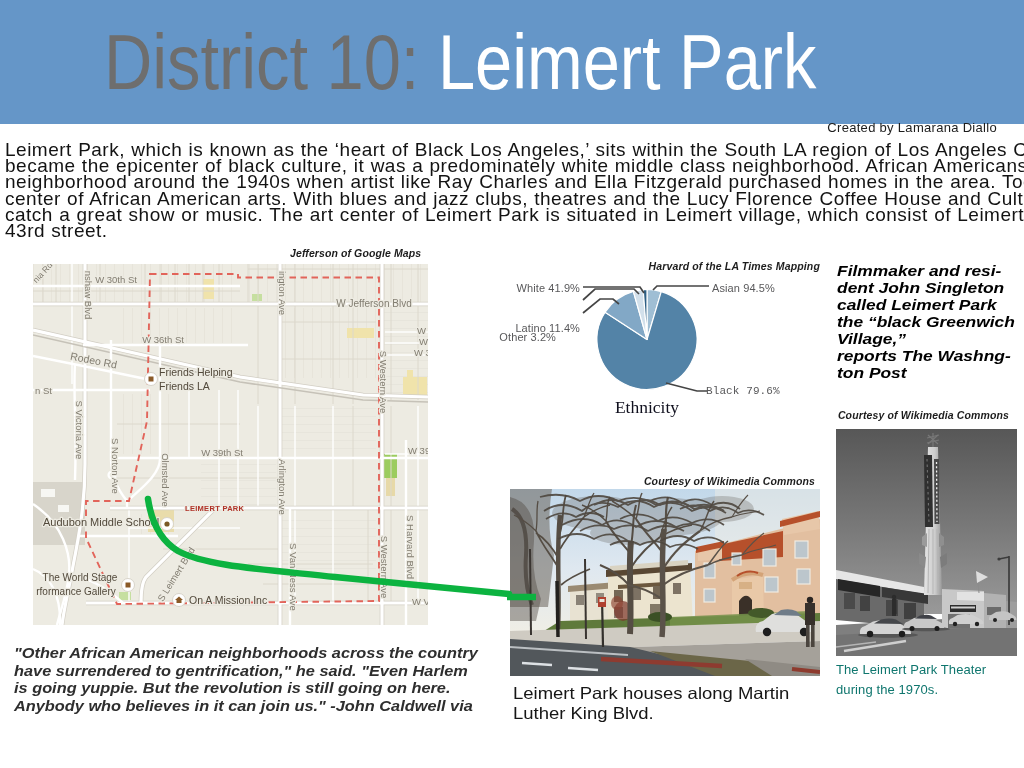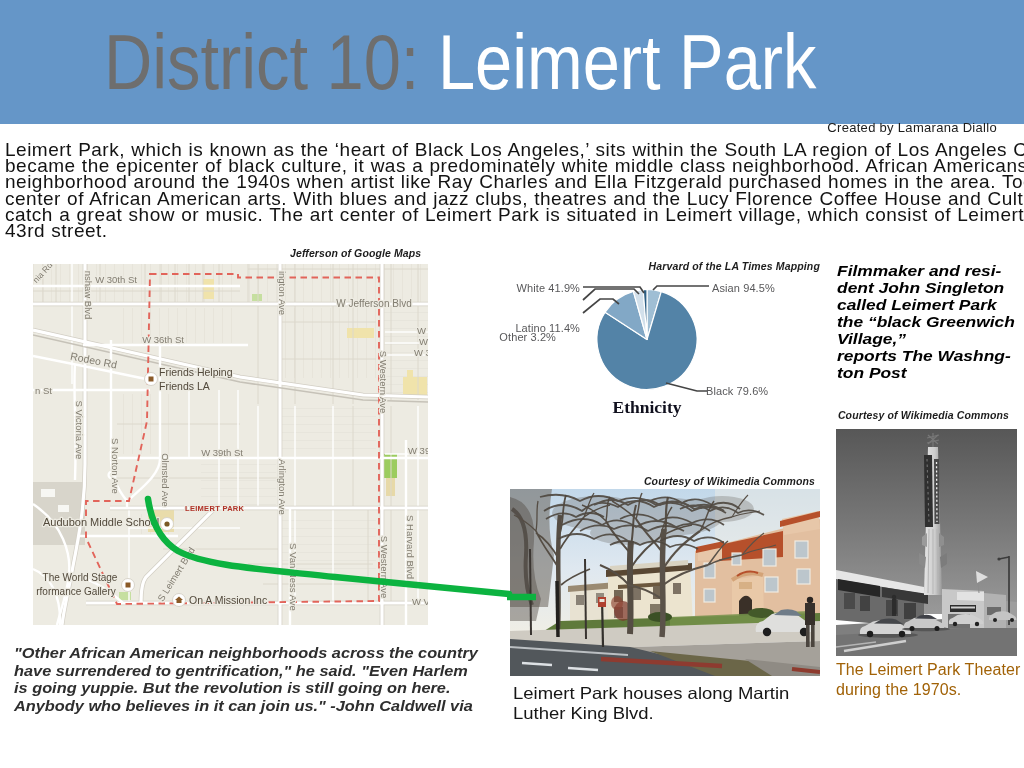--- a/index.html
+++ b/index.html
@@ -12,23 +12,23 @@
   #title .wh{color:#fff;}
   #created{right:27px;top:120px;font-size:13px;letter-spacing:0.3px;color:#1c1c1c;}
   #para{left:5px;top:142px;width:1020px;font-size:19px;line-height:16.2px;color:#131313;letter-spacing:0.5px;word-spacing:0.5px;white-space:nowrap;}
   .cap{font-style:italic;font-weight:bold;color:#1d1d1d;font-size:10.5px;letter-spacing:0.1px;}
   #capmap{left:290px;top:247px;letter-spacing:0.1px;}
   #cappie{right:204px;top:260px;letter-spacing:0.15px;}
   #capwiki1{right:209px;top:475px;letter-spacing:0.13px;}
   #capwiki2{right:15px;top:409px;letter-spacing:0.13px;}
   #rtext{left:837px;top:263px;width:200px;font-size:14.5px;line-height:17px;font-weight:bold;font-style:italic;color:#000;transform:scaleX(1.2);transform-origin:0 0;white-space:nowrap;}
   #quote{left:14px;top:645px;width:500px;font-size:14.4px;line-height:17.5px;font-weight:bold;font-style:italic;color:#2e2e2e;transform:scaleX(1.135);transform-origin:0 0;white-space:nowrap;}
-  #capth{left:836px;top:660px;font-size:16px;line-height:19.5px;letter-spacing:0.1px;color:#a16207;}
+  #capth{left:836px;top:660px;font-size:13px;line-height:19.5px;letter-spacing:0.1px;color:#0f766e;}
   #caph{left:513px;top:683px;font-size:16.5px;line-height:20px;color:#161616;transform:scaleX(1.12);transform-origin:0 0;white-space:nowrap;}
-  #ethn{left:597px;top:397px;width:100px;text-align:center;font-family:"Liberation Serif",serif;font-size:17.5px;color:#10101e;font-weight:bold;}
+  #ethn{left:597px;top:397px;width:100px;text-align:center;font-family:"Liberation Serif",serif;font-size:17.5px;color:#10101e;}
   .plab{position:absolute;font-size:11px;letter-spacing:0.1px;color:#58585a;white-space:nowrap;}
 </style>
 </head>
 <body>
 <div id="page">
   <div id="header" class="abs"></div>
   <div id="title" class="abs">District 10: <span class="wh">Leimert Park</span></div>
   <div id="created" class="abs">Created by Lamarana Diallo</div>
   <div id="para" class="abs">Leimert Park, which is known as the ‘heart of Black Los Angeles,’ sits within the South LA region of Los Angeles County. Before Leimert Park<br>became the epicenter of black culture, it was a predominately white middle class neighborhood. African Americans started moving into the<br>neighborhood around the 1940s when artist like Ray Charles and Ella Fitzgerald purchased homes in the area. Today, Leimert Park is at the<br>center of African American arts. With blues and jazz clubs, theatres and the Lucy Florence Coffee House and Cultural Center, one can always<br>catch a great show or music. The art center of Leimert Park is situated in Leimert village, which consist of Leimert Plaza Park, Degnan and<br>43rd street.</div>
 
@@ -234,21 +234,21 @@
       <path d="M83,30 L95,19 H134 L139,24"></path>
       <path d="M83,43 L100,29 H113 L119,34"></path>
       <path d="M209,16 H157 L153,20"></path>
       <path d="M166,113 L197,121 H207"></path>
     </g>
   </svg>
   <div class="plab" style="right:444px;top:282px;">White 41.9%</div>
   <div class="plab" style="right:468px;top:294.5px;margin-top:36px;">Other 3.2%</div>
   <div class="plab" style="right:444px;top:307px;margin-top:15px;">Latino 11.4%</div>
   <div class="plab" style="left:712px;top:282px;">Asian 94.5%</div>
-  <div class="plab" style="left:706px;top:385px;">Black 79.6%</div>
+  <div class="plab" style="left:706px;top:385px;font-family:Liberation Mono, monospace;">Black 79.6%</div>
   <div id="ethn" class="abs">Ethnicity</div>
 
   <svg id="theater" class="abs" style="left:836px;top:429px;" width="181" height="227" viewBox="0 0 181 227">
     <defs>
       <linearGradient id="tsky" x1="0" y1="0" x2="0" y2="1">
         <stop offset="0" stop-color="#575757"></stop>
           <stop offset="0.55" stop-color="#7a7a7a"></stop>
           <stop offset="1" stop-color="#999999"></stop>
       </linearGradient>
       <linearGradient id="ttow" x1="0" y1="0" x2="1" y2="0">

